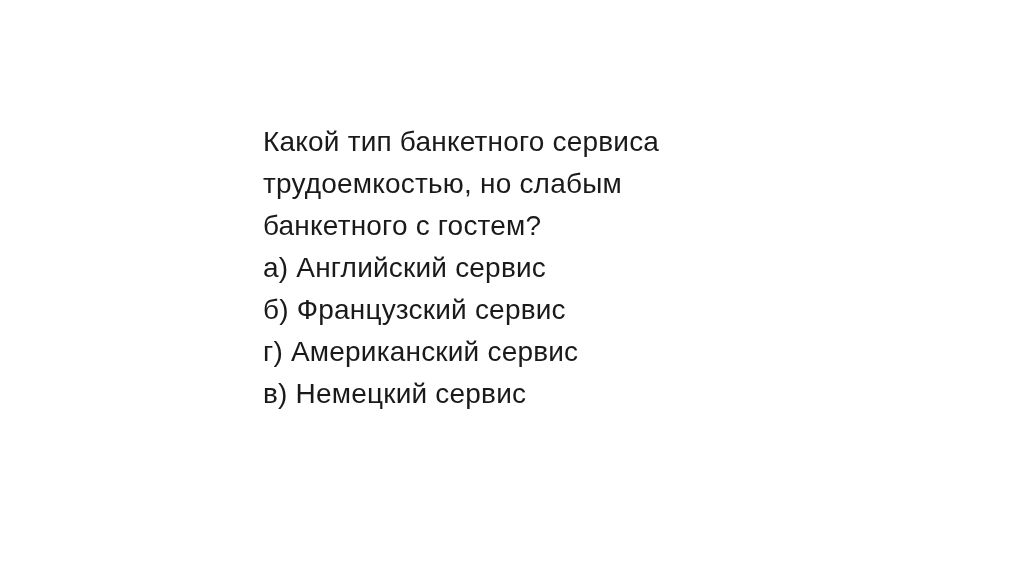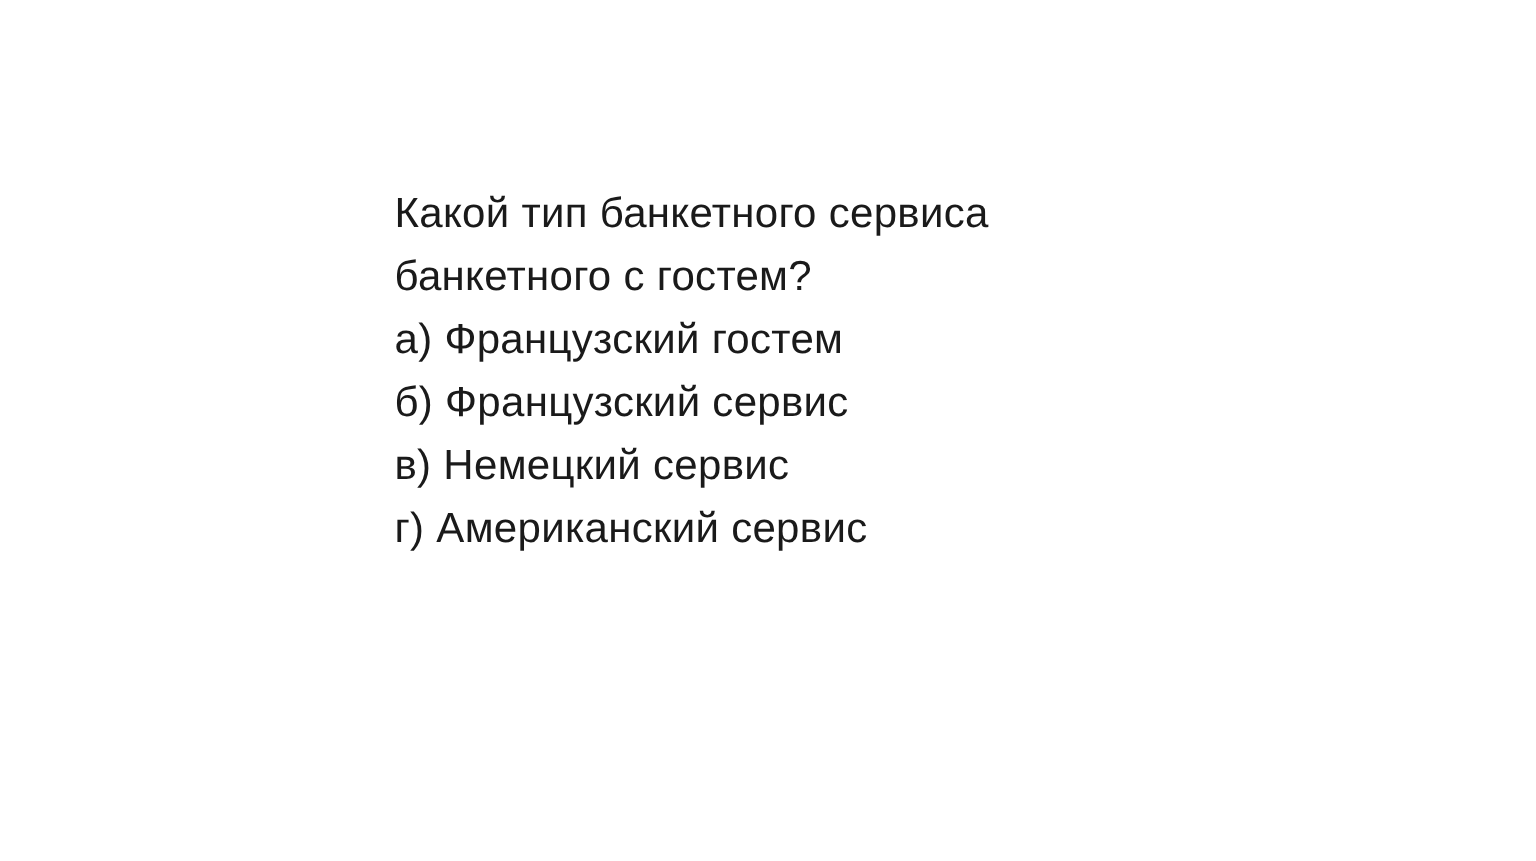--- a/index.html
+++ b/index.html
@@ -30,19 +30,20 @@
   .q-line, .option-line {
     white-space: nowrap;
   }
 </style>
 </head>
 <body>
 
 <div class="slide">
   <div class="text-block">
     <div class="q-line">Какой тип банкетного сервиса</div>
+    <div class="q-line">трудоемкостью, но слабым</div>
     <div class="q-line">банкетного с гостем?</div>
-    <div class="option-line">а) Французский гостем</div>
+    <div class="option-line">а) Английский сервис</div>
     <div class="option-line">б) Французский сервис</div>
+    <div class="option-line">г) Американский сервис</div>
     <div class="option-line">в) Немецкий сервис</div>
-    <div class="option-line">г) Американский сервис</div>
   </div>
 </div>
 
 </body></html>

